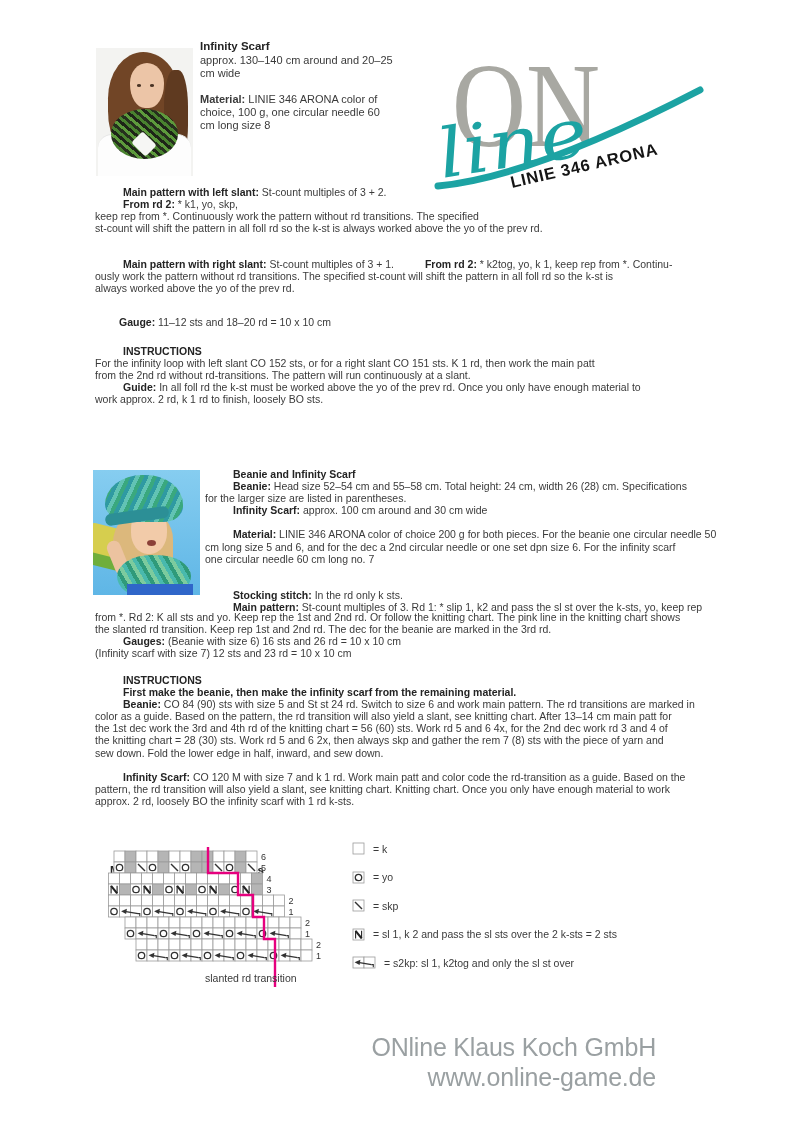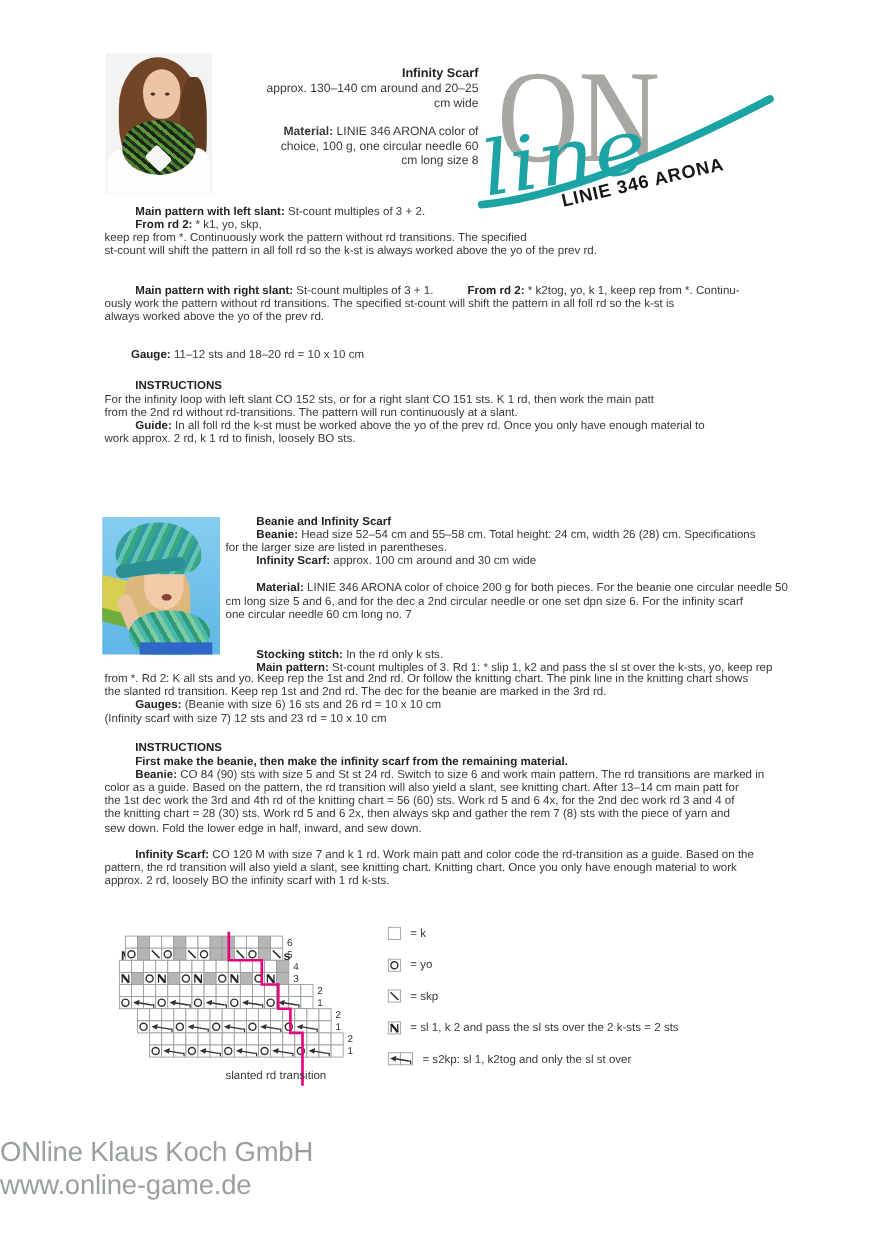--- a/index.html
+++ b/index.html
@@ -38,30 +38,30 @@
   .photo2 .beanie{position:absolute;left:12px;top:5px;width:78px;height:47px;
         background:repeating-linear-gradient(115deg,#2f9aa2 0 4px,#62c3b4 4px 8px,#3aa87e 8px 12px);
         border-radius:38px 38px 20px 26px/30px 30px 16px 18px;}
   .photo2 .brim{position:absolute;left:12px;top:40px;width:64px;height:12px;background:#2c8f96;
         border-radius:8px;transform:rotate(-8deg);}
   .photo2 .scarf{position:absolute;left:24px;top:85px;width:74px;height:42px;
         background:repeating-linear-gradient(60deg,#2f9a7a 0 4px,#7ccb9e 4px 8px,#49b9ad 8px 12px);
         border-radius:36px 36px 28px 28px/22px;}
   .photo2 .top{position:absolute;left:34px;top:114px;width:66px;height:14px;background:#2f66c9;}
   
-  .topcol{left:200px;top:61px;width:235px;font-size:11px;line-height:13px;white-space:nowrap;text-align:right;}
+  .topcol{left:200px;top:40px;width:235px;font-size:11px;line-height:13px;white-space:nowrap;}
   .topcol .t{font-weight:bold;font-size:11.5px;color:#242424;margin-bottom:1px;}
   .chart-title{left:110px;top:864px;font-size:11.5px;font-weight:bold;color:#242424;}
   .caption{font-size:10.5px;color:#3a3a3a;}
   
   .legend{left:352px;top:842px;}
   .legend .li{display:flex;align-items:center;margin-bottom:15.5px;height:13px;}
   .legend .li span{font-size:10.5px;margin-left:8px;white-space:nowrap;}
   
-  .footer{left:0;top:1032px;width:656px;text-align:left;color:#9aa0a2;
+  .footer{left:0;top:1032px;width:656px;text-align:right;color:#9aa0a2;
         font-size:25px;line-height:30px;letter-spacing:-0.2px;}
 </style>
 </head>
 <body>
 
 <div class="abs photo1">
   <div class="hair"></div>
   <div class="hair2"></div>
   <div class="face"></div>
   <div class="eye" style="left:41px;"></div>

